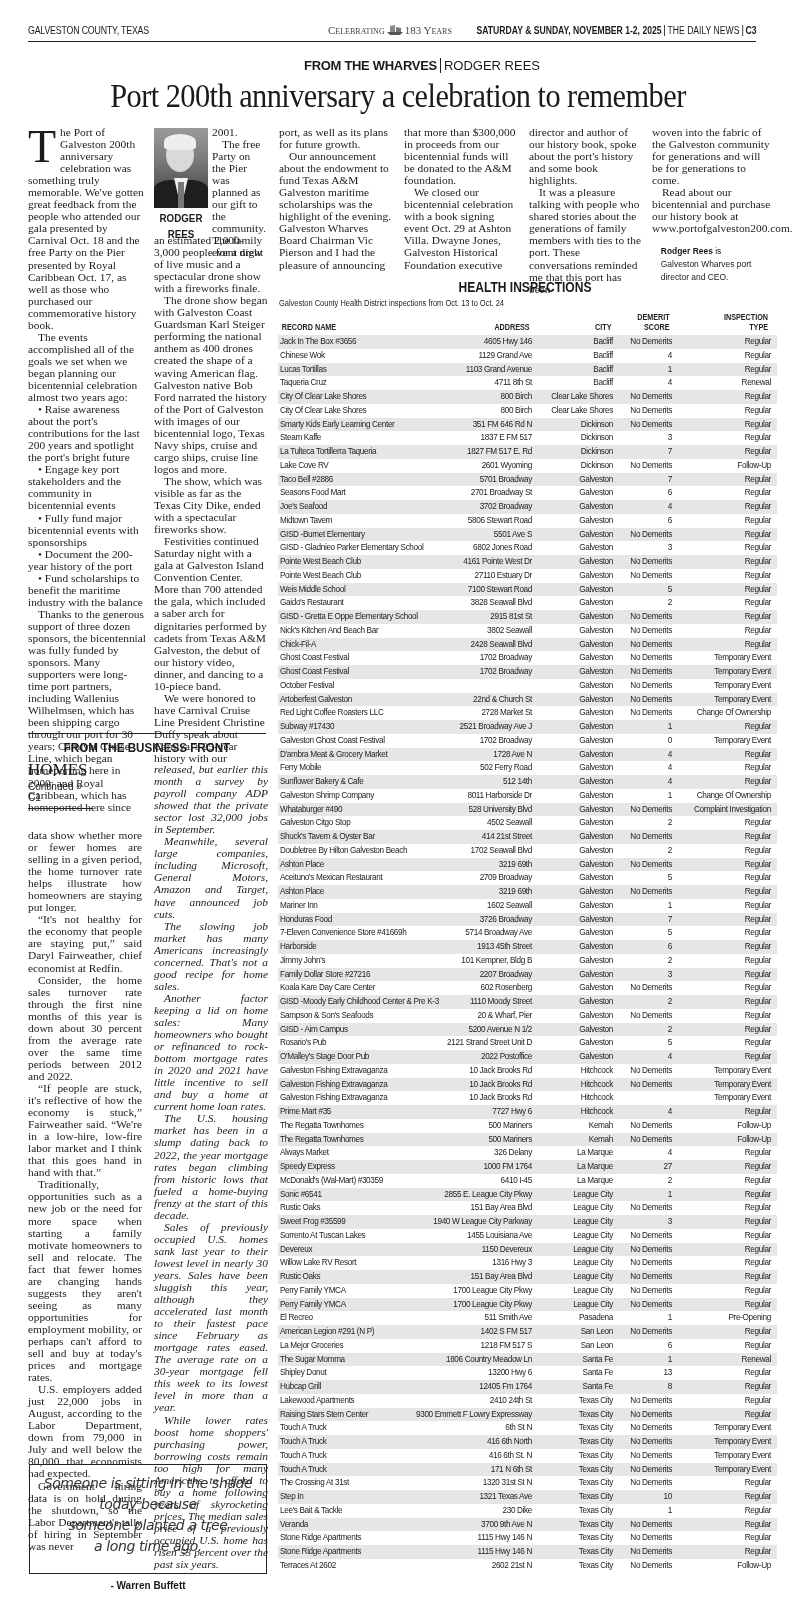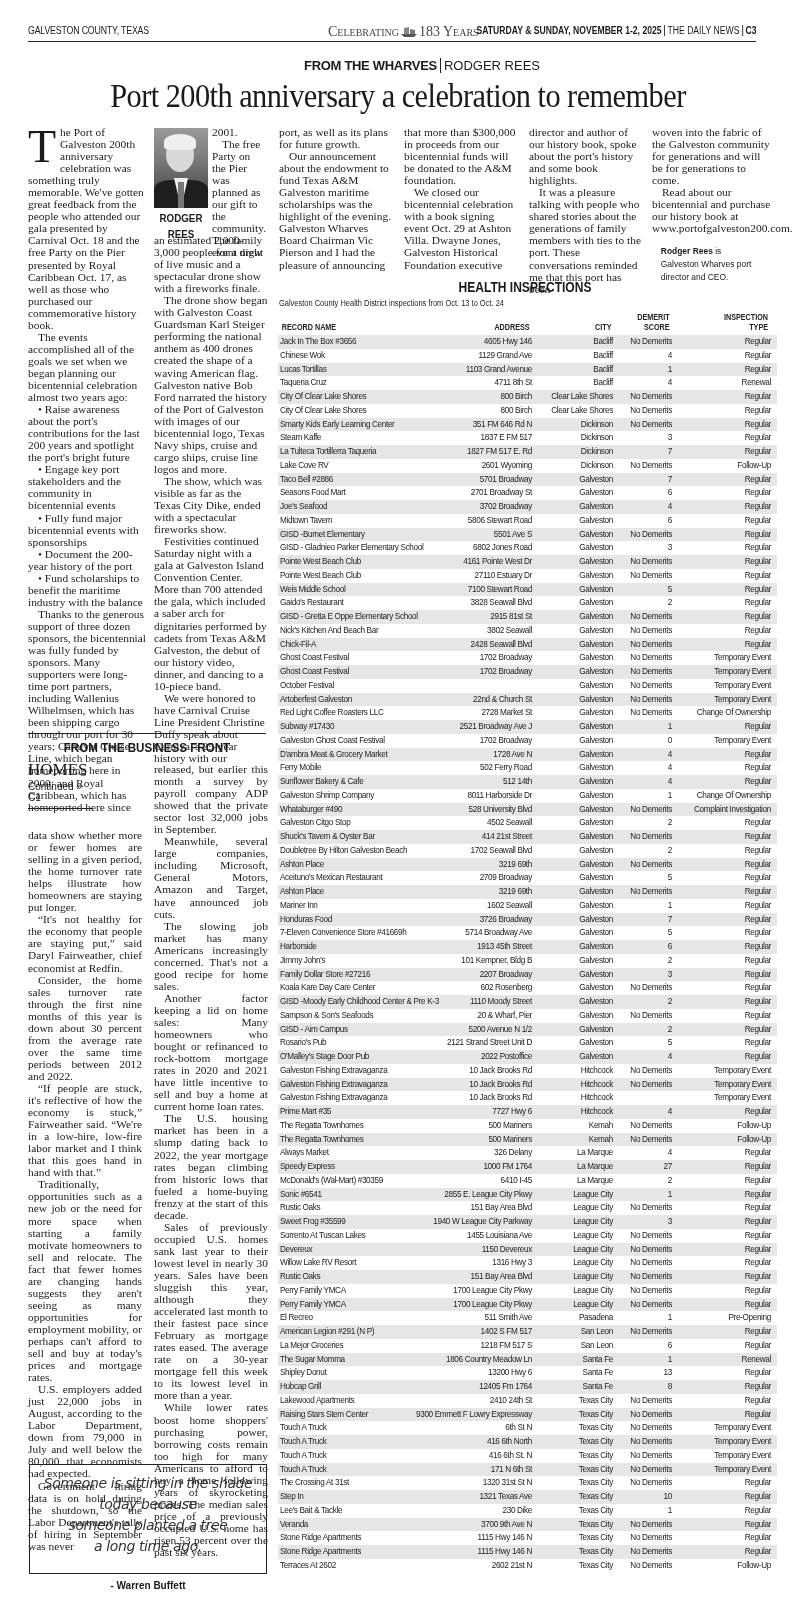--- a/index.html
+++ b/index.html
@@ -2,21 +2,21 @@
 <html><head>
 <meta charset="utf-8">
 <style>
   * { box-sizing: border-box; margin: 0; padding: 0; }
   html, body { width: 796px; height: 1602px; background: #ffffff; overflow: hidden; }
   body { position: relative; color: #1a1a1a; font-family: "Liberation Serif", serif; }
 
   
   .masthead { position: absolute; left: 28px; top: 22px; width: 728px; height: 20px; border-bottom: 1.5px solid #222; text-align: right; }
   .mh-left { position: absolute; left: 0; top: 3px; font-family: "Liberation Sans", sans-serif; font-size: 10px; letter-spacing: -0.2px; transform: scaleX(0.88); transform-origin: left; }
-  .mh-center { position: absolute; left: 300px; top: 2px; font-family: "Liberation Serif", serif; font-size: 14px; color: #444; font-variant: small-caps; display: flex; align-items: center; gap: 0; }
+  .mh-center { position: absolute; left: 300px; top: 2px; font-family: "Liberation Serif", serif; font-size: 11px; color: #444; font-variant: small-caps; display: flex; align-items: center; gap: 0; }
   .mh-center .ship { width: 20px; height: 12px; }
   .mh-right { position: absolute; right: 0; top: 3px; font-family: "Liberation Sans", sans-serif; font-size: 10px; transform: scaleX(0.86); transform-origin: right; white-space: nowrap; }
   .mh-right b { font-weight: bold; }
   .mh-right .sep { margin: 0 3px; border-left: 1px solid #222; }
 
   
   .kicker { position: absolute; top: 58px; left: 0; width: 796px; text-align: center; font-family: "Liberation Sans", sans-serif; font-size: 13px; }
   .kicker b { font-weight: bold; letter-spacing: -0.3px; padding-left: 48px; }
   .kicker .sep { border-left: 1.5px solid #222; margin: 0 3px; }
   .kicker .by { font-weight: normal; }
@@ -160,21 +160,21 @@
 
 <div class="bcol" style="left:28px; top:829px; width:114px;">
   <p class="noind">data show whether more or fewer homes are selling in a given period, the home turnover rate helps illustrate how homeowners are staying put longer.</p>
   <p>“It's not healthy for the economy that people are staying put,” said Daryl Fairweather, chief economist at Redfin.</p>
   <p>Consider, the home sales turnover rate through the first nine months of this year is down about 30 percent from the average rate over the same time periods between 2012 and 2022.</p>
   <p>“If people are stuck, it's reflective of how the economy is stuck,” Fairweather said. “We're in a low-hire, low-fire labor market and I think that this goes hand in hand with that.”</p>
   <p>Traditionally, opportunities such as a new job or the need for more space when starting a family motivate homeowners to sell and relocate. The fact that fewer homes are changing hands suggests they aren't seeing as many opportunities for employment mobility, or perhaps can't afford to sell and buy at today's prices and mortgage rates.</p>
   <p>U.S. employers added just 22,000 jobs in August, according to the Labor Department, down from 79,000 in July and well below the 80,000 that economists had expected.</p>
   <p>Government hiring data is on hold during the shutdown, so the Labor Department's tally of hiring in September was never</p>
 </div>
-<div class="bcol" style="left:154px; top:763px; width:114px;">
+<div class="bcol" style="left:154px; top:763px; width:114px;font-style:italic;">
   <p class="noind">released, but earlier this month a survey by payroll company ADP showed that the private sector lost 32,000 jobs in September.</p>
   <p>Meanwhile, several large companies, including Microsoft, General Motors, Amazon and Target, have announced job cuts.</p>
   <p>The slowing job market has many Americans increasingly concerned. That's not a good recipe for home sales.</p>
   <p>Another factor keeping a lid on home sales: Many homeowners who bought or refinanced to rock-bottom mortgage rates in 2020 and 2021 have little incentive to sell and buy a home at current home loan rates.</p>
   <p>The U.S. housing market has been in a slump dating back to 2022, the year mortgage rates began climbing from historic lows that fueled a home-buying frenzy at the start of this decade.</p>
   <p>Sales of previously occupied U.S. homes sank last year to their lowest level in nearly 30 years. Sales have been sluggish this year, although they accelerated last month to their fastest pace since February as mortgage rates eased. The average rate on a 30-year mortgage fell this week to its lowest level in more than a year.</p>
   <p>While lower rates boost home shoppers' purchasing power, borrowing costs remain too high for many Americans to afford to buy a home following years of skyrocketing prices. The median sales price of a previously occupied U.S. home has risen 53 percent over the past six years.</p>
 </div>
 
 <div class="quote-box">

